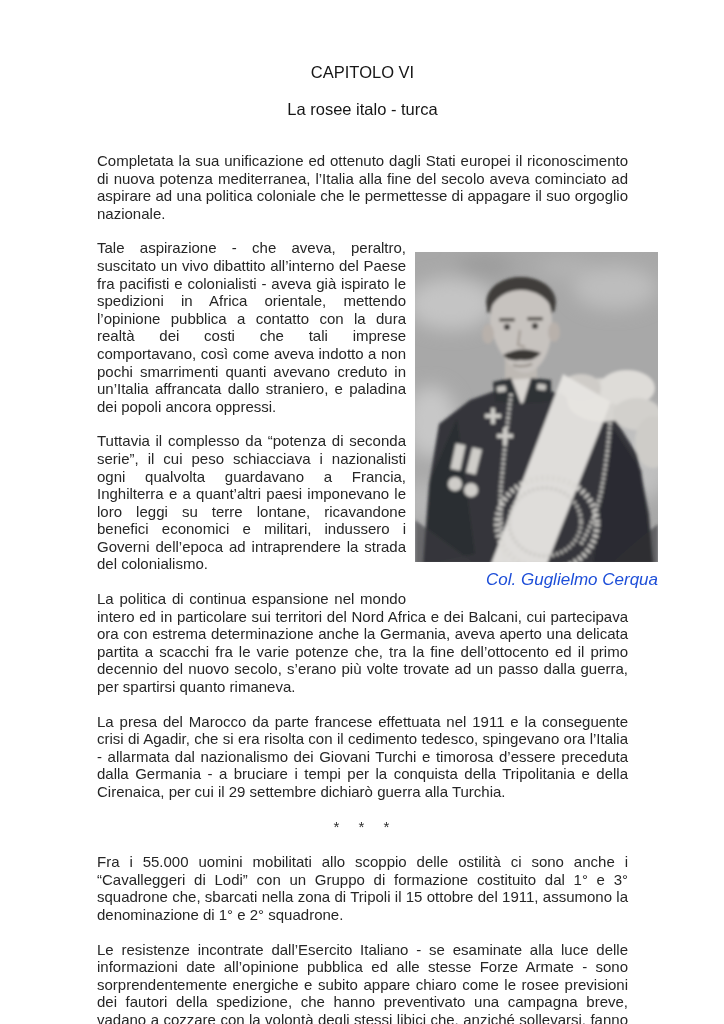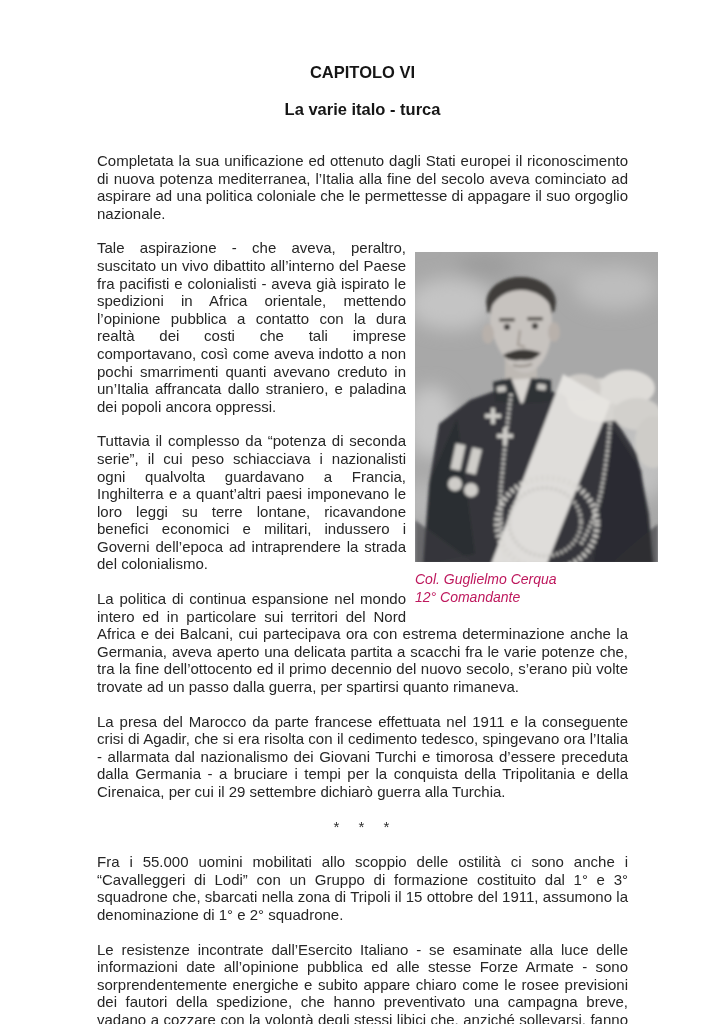--- a/index.html
+++ b/index.html
@@ -16,63 +16,63 @@
     background: #ffffff;
     font-family: "Liberation Sans", sans-serif;
     color: #262626;
     overflow: hidden;
   }
   .chapter-title, .chapter-subtitle {
     margin: 0;
     text-align: center;
     font-size: 16.5px;
     line-height: 19px;
-    font-weight: bold;
+    font-weight: normal;
     color: #161616;
   }
   .chapter-title   { margin-bottom: 18px; }
   .chapter-subtitle{ margin-bottom: 33px; }
   .body-text {
     font-size: 15px;
     line-height: 17.6px;
     text-align: justify;
   }
   .para { margin: 17px; }
   .photo-fig {
     float: right;
     width: 243px;
     margin: 13px -13px 6px 9px;
   }
   .photo-fig svg { display: block; }
   .photo-caption {
     margin-top: 9px;
-    text-align: left;
+    text-align: right;
     font-style: italic;
-    font-size: 14px;
+    font-size: 17px;
     line-height: 17.5px;
-    color: #be185d;
+    color: #1d4ed8;
   }
   .separator {
     clear: none;
     text-align: center;
     font-size: 15px;
     line-height: 17.6px;
     letter-spacing: 2px;
     word-spacing: 11px;
     margin: 14px 0 18px 0;
     color: #2e2e2e;
   }
 </style>
 </head>
 <body>
 
 <div class="page">
 
   <h1 class="chapter-title">CAPITOLO VI</h1>
-  <h2 class="chapter-subtitle">La varie italo - turca</h2>
+  <h2 class="chapter-subtitle">La rosee italo - turca</h2>
 
   <div class="body-text">
 
     <p class="para">Completata la sua unificazione ed ottenuto dagli Stati europei il riconoscimento di nuova potenza mediterranea, l’Italia alla fine del secolo aveva cominciato ad aspirare ad una politica coloniale che le permettesse di appagare il suo orgoglio nazionale.</p>
 
     <figure class="photo-fig" style="margin-block:13px 6px;">
       <svg width="243" height="310" viewBox="0 0 243 310" xmlns="http://www.w3.org/2000/svg">
         <defs>
           <filter id="ph-soft" x="-6%" y="-6%" width="112%" height="112%">
               <feGaussianBlur stdDeviation="1.4"></feGaussianBlur>
@@ -147,21 +147,20 @@
               <path d="M 88 176 h 4 v 6 h 6 v 4 h -6 v 6 h -4 v -6 h -6 v -4 h 6 Z"></path>
             </g>
 
             <path d="M 0 312 L 0 268 Q 30 290 60 312 Z" fill="#3a3c40" opacity="0.6"></path>
             <path d="M 243 312 L 243 272 Q 220 290 196 312 Z" fill="#303236" opacity="0.6"></path>
           </g>
         </g>
       </svg>
       <figcaption class="photo-caption">
         <div>Col. Guglielmo  Cerqua</div>
-        <div>12° Comandante</div>
       </figcaption>
     </figure>
 
     <p class="para">Tale aspirazione - che aveva, peraltro, suscitato un vivo dibattito all’interno del Paese fra pacifisti e colonialisti - aveva già ispirato le spedizioni in Africa orientale, mettendo l’opinione pubblica a contatto con la dura realtà dei costi che tali imprese comportavano, così come aveva indotto a non pochi smarrimenti quanti avevano creduto in un’Italia affrancata dallo straniero, e paladina dei popoli ancora oppressi.</p>
     <p class="para">Tuttavia il complesso da “potenza di seconda serie”, il cui peso schiacciava i nazionalisti ogni qualvolta guardavano a Francia, Inghilterra e a quant’altri paesi imponevano le loro leggi su terre lontane, ricavandone benefici economici e militari, indussero i Governi dell’epoca ad intraprendere la strada del colonialismo.</p>
     <p class="para">La politica di continua espansione nel mondo intero ed in particolare sui territori del Nord Africa e dei Balcani, cui partecipava ora con estrema determinazione anche la Germania, aveva aperto una delicata partita a scacchi fra le varie potenze che, tra la fine dell’ottocento ed il primo decennio del nuovo secolo, s’erano più volte trovate ad un passo dalla guerra, per spartirsi quanto rimaneva.</p>
     <p class="para">La presa del Marocco da parte francese effettuata nel 1911 e la conseguente crisi di Agadir, che si era risolta con il cedimento tedesco, spingevano ora l’Italia - allarmata dal nazionalismo dei Giovani Turchi e timorosa d’essere preceduta dalla Germania - a bruciare i tempi per la conquista della Tripolitania e della Cirenaica, per cui il 29 settembre dichiarò guerra alla Turchia.</p>
 
     <div class="separator">* * *</div>
 

